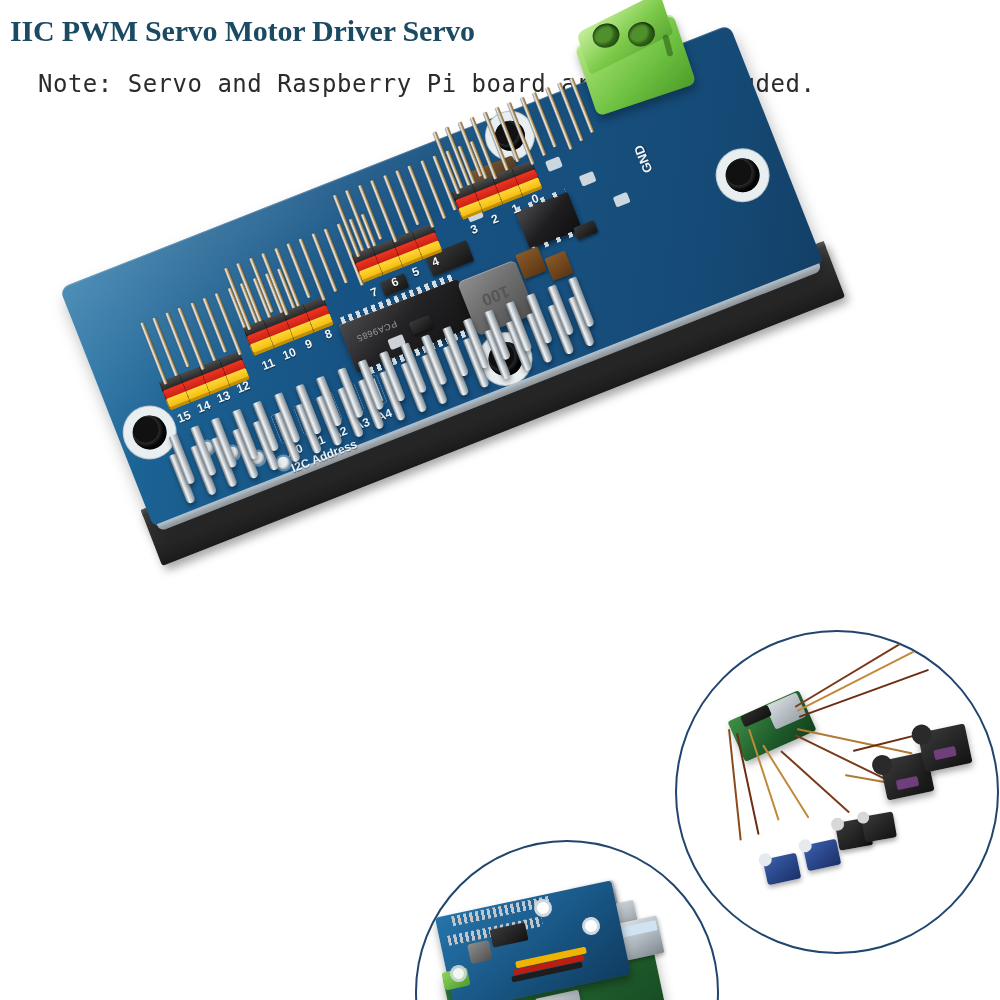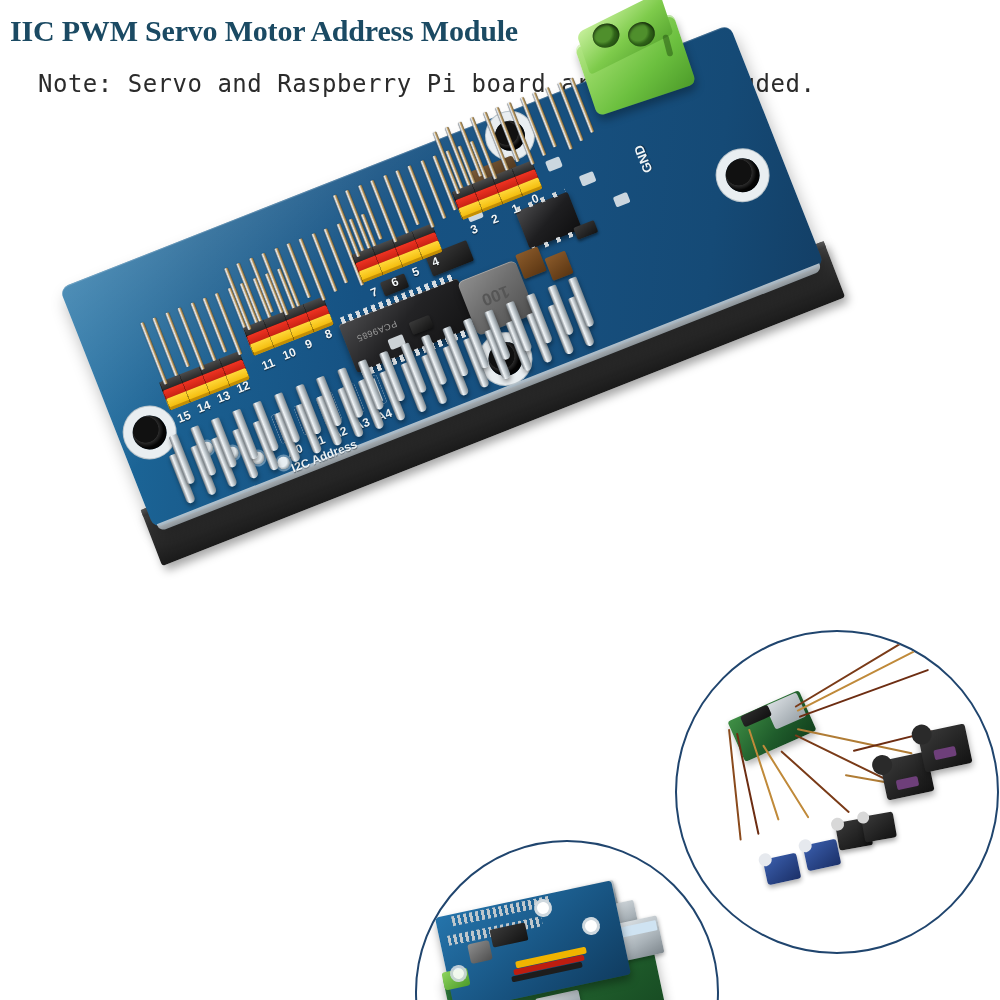--- a/index.html
+++ b/index.html
@@ -198,21 +198,21 @@
     background:linear-gradient(160deg,#e3e8eb,#aab3b9 60%,#7e878d);
     box-shadow:0 2px 4px rgba(0,0,0,.35);}
   .pi-blackport{position:absolute;border-radius:2px;
     background:linear-gradient(160deg,#3c3c3c,#151515);box-shadow:0 2px 4px rgba(0,0,0,.4);}
 </style>
 </head>
 <body>
 
 <div id="stage">
 
-  <div class="title">IIC PWM Servo Motor Address Module</div>
+  <div class="title">IIC PWM Servo Motor Driver Servo</div>
   <div class="note">Note: Servo and Raspberry Pi board are not included.</div>
 
   <div id="photo">
 
     <div class="boardwrap">
 
       <div class="gpio-strip"></div>
 
       <div class="pcb">
         <div class="pcb-sheen"></div>

